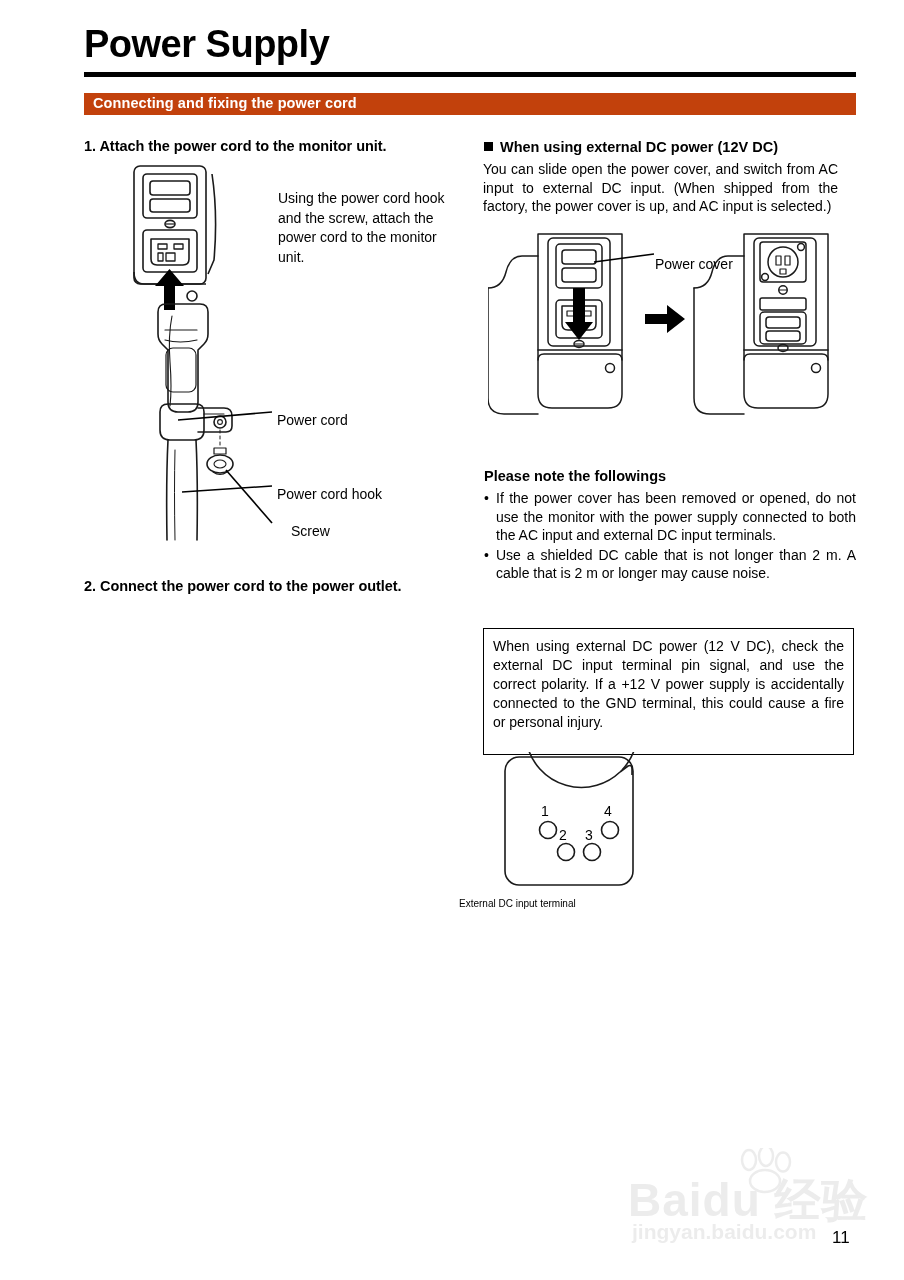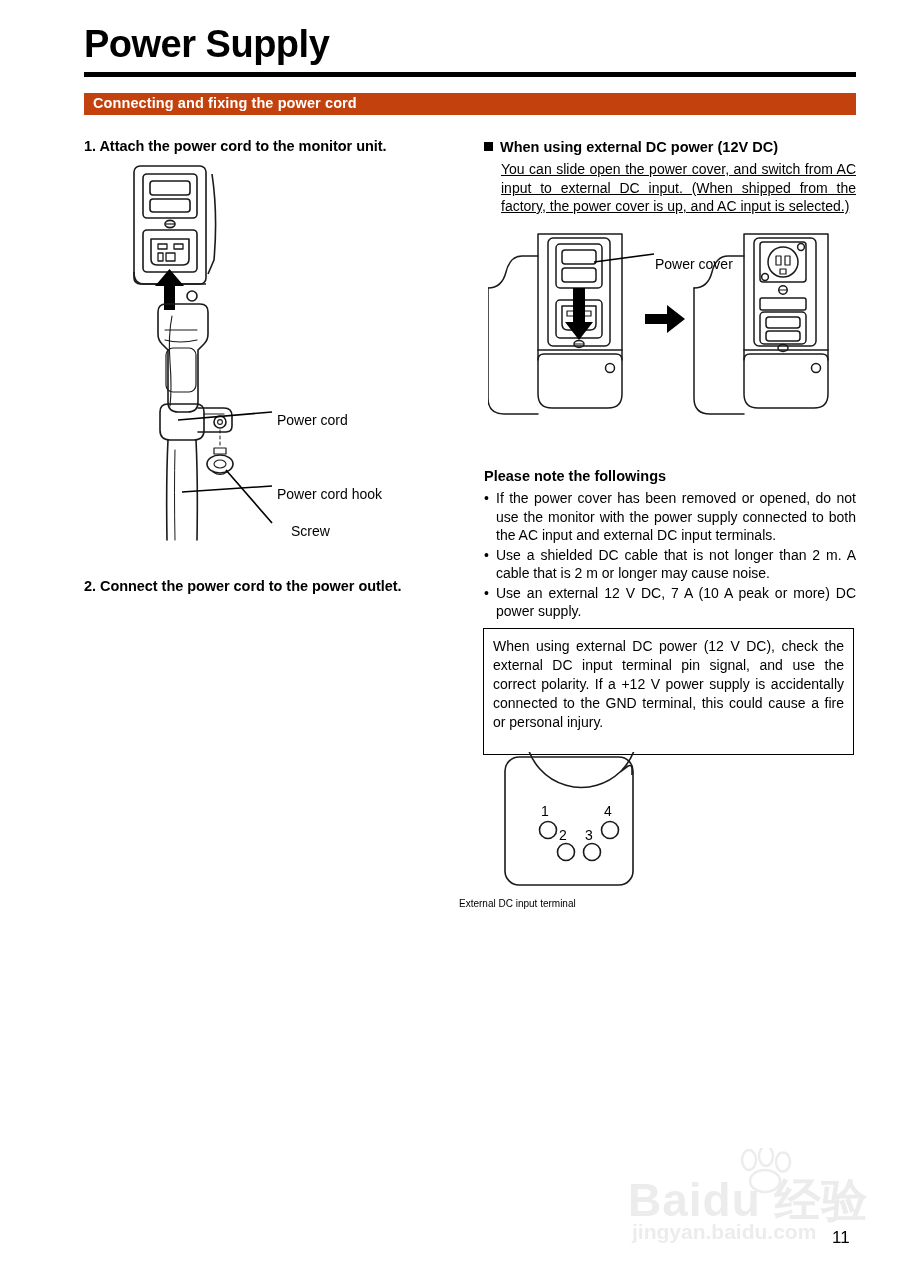--- a/index.html
+++ b/index.html
@@ -100,27 +100,26 @@
   .rc-bullet-sq {
     display: inline-block;
     width: 9px;
     height: 9px;
     background: #000;
     margin-right: 7px;
     vertical-align: 1px;
   }
   .rc-para {
     position: absolute;
-    left: 501px;
+    left: 483px;
     top: 160px;
     width: 355px;
     font-size: 14px;
     line-height: 18.5px;
     text-align: justify;
-    text-decoration: underline;
   }
 
   .note-title {
     position: absolute;
     left: 484px;
     top: 468px;
     font-size: 14.5px;
     font-weight: bold;
   }
   .note-list {
@@ -242,20 +241,21 @@
 
   <div class="page-title">Power Supply</div>
   <div class="title-rule"></div>
 
   <div class="section-band">
     <div class="section-band-label">Connecting and fixing the power cord</div>
   </div>
 
   <div class="step-heading" id="step1">1. Attach the power cord to the monitor unit.</div>
 
+  <div class="left-note">Using the power cord hook and the screw, attach the power cord to the monitor unit.</div>
 
   <svg class="fig" id="fig-left-top" width="170" height="150" viewBox="0 0 170 150">
     <g fill="none" stroke="#1a1a1a" stroke-width="1.6" stroke-linejoin="round">
 
       <rect x="14" y="6" width="72" height="118" rx="6"></rect>
 
       <rect x="23" y="14" width="54" height="44" rx="4"></rect>
       <rect x="30" y="21" width="40" height="14" rx="3"></rect>
       <rect x="30" y="39" width="40" height="13" rx="3"></rect>
 
@@ -394,21 +394,20 @@
 
     <path d="M106 30 L166 22" stroke="#000" stroke-width="1.6" fill="none"></path>
   </svg>
 
   <div class="callout" style="left:655px; top:256px;">Power cover</div>
 
   <div class="note-title">Please note the followings</div>
   <div class="note-list">
     <div class="note-item">If the power cover has been removed or opened, do not use the monitor with the power supply connected to both the AC input and external DC input terminals.</div>
     <div class="note-item">Use a shielded DC cable that is not longer than 2 m. A cable that is 2 m or longer may cause noise.</div>
-    <div class="note-item">Use an external 12 V DC, 7 A (10 A peak or more) DC power supply.</div>
   </div>
 
   <div class="warn-box">
     <div class="warn-text">When using external DC power (12 V DC), check the external DC input terminal pin signal, and use the correct polarity. If a +12 V power supply is accidentally connected to the GND terminal, this could cause a fire or personal injury.</div>
   </div>
 
   <svg class="fig" id="fig-connector" width="150" height="150" viewBox="0 0 150 150">
     <g fill="none" stroke="#1a1a1a" stroke-width="1.6">
       <rect x="5" y="5" width="128" height="128" rx="14"></rect>
       <path d="M122 18 a56 56 0 1 0 -2 2"></path>

